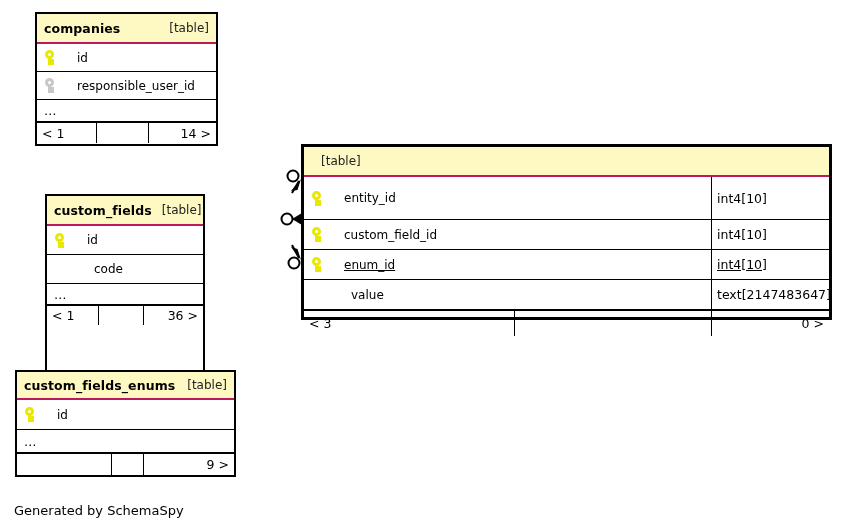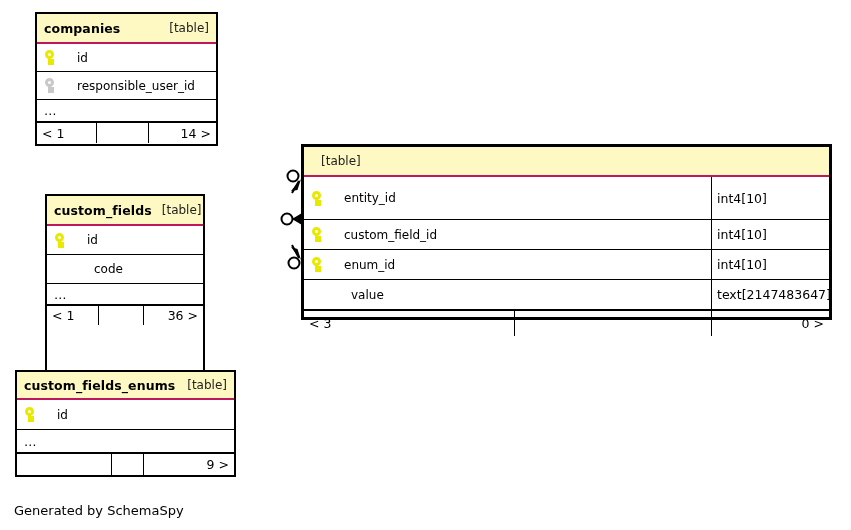--- a/index.html
+++ b/index.html
@@ -260,21 +260,21 @@
   </div>
 
   <div class="row" style="height:30px;">
     <div class="row-name">
       <span class="key pk"></span>
       <span class="col-label indent-key">custom_field_id</span>
     </div>
     <div class="row-type" style="width:118px;">int4[10]</div>
   </div>
 
-  <div class="row" style="height:30px;">
+  <div class="row" style="height:30px;text-decoration:underline;">
     <div class="row-name">
       <span class="key pk"></span>
       <span class="col-label indent-key">enum_id</span>
     </div>
     <div class="row-type" style="width:118px;">int4[10]</div>
   </div>
 
   <div class="row" style="height:30px;">
     <div class="row-name">
       <span class="col-label indent-nokey">value</span>

